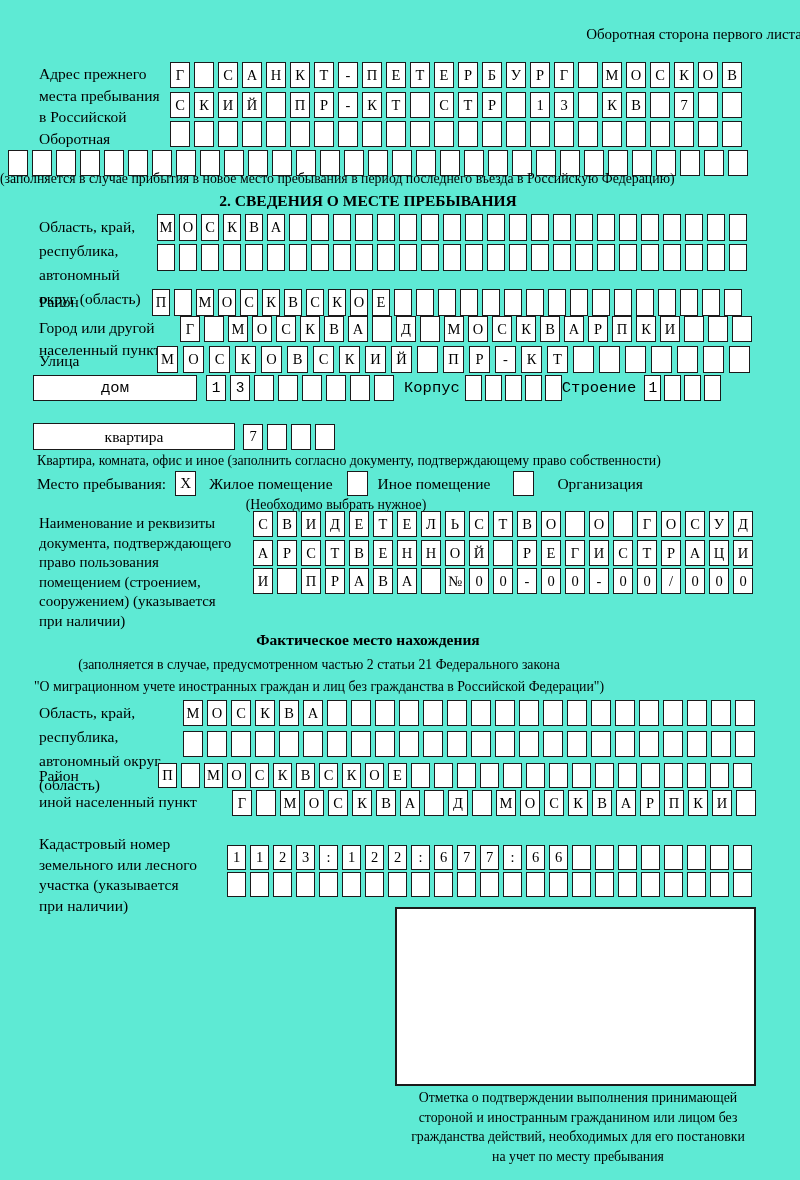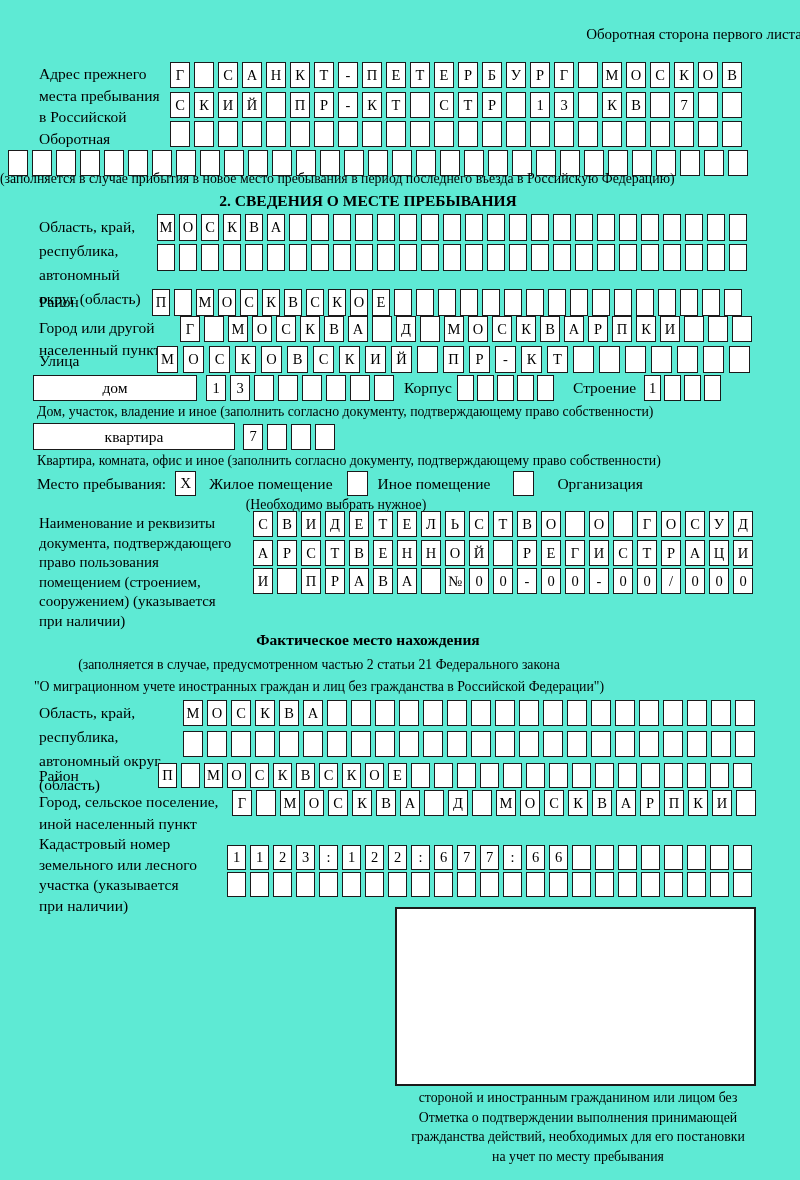--- a/index.html
+++ b/index.html
@@ -313,49 +313,48 @@
       <span class="cell">Т</span>
       <span class="cell"></span>
       <span class="cell"></span>
       <span class="cell"></span>
       <span class="cell"></span>
       <span class="cell"></span>
       <span class="cell"></span>
       <span class="cell"></span>
     </div>
 
-  <div class="inline-row" style="left:33px;top:375px;">
+  <div class="inline-row" style="left:33px;top:375px;font-family:Liberation Mono, monospace;">
     <div class="wbox" style="width:164px;height:26px;">дом</div>
     <div class="cells-inline" style="margin-left:9px;">
         <span class="cell">1</span>
         <span class="cell">3</span>
         <span class="cell"></span>
         <span class="cell"></span>
         <span class="cell"></span>
         <span class="cell"></span>
         <span class="cell"></span>
         <span class="cell"></span>
       </div>
     <div class="ilabel" style="margin-left:10px;">Корпус</div>
     <div class="cells-inline cw17 g3" style="margin-left:5px;">
         <span class="cell"></span>
         <span class="cell"></span>
         <span class="cell"></span>
         <span class="cell"></span>
         <span class="cell"></span>
       </div>
-    <div class="ilabel" style="margin-left:19px;">Строение</div>
+    <div class="ilabel" style="">Строение</div>
     <div class="cells-inline cw17 g3" style="margin-left:8px;">
         <span class="cell">1</span>
         <span class="cell"></span>
         <span class="cell"></span>
         <span class="cell"></span>
       </div>
   </div>
-  <div class="caption" style="left:37px;top:404px;">Дом, участок, владение и иное (заполнить согласно документу, подтверждающему право собственности)</div>
 
   <div class="inline-row" style="left:33px;top:423px;">
     <div class="wbox" style="width:202px;height:27px;">квартира</div>
     <div class="cells-inline" style="margin-left:8px;">
         <span class="cell">7</span>
         <span class="cell"></span>
         <span class="cell"></span>
         <span class="cell"></span>
       </div>
   </div>
@@ -537,21 +536,20 @@
       <span class="cell"></span>
       <span class="cell"></span>
       <span class="cell"></span>
       <span class="cell"></span>
       <span class="cell"></span>
       <span class="cell"></span>
       <span class="cell"></span>
     </div>
 
   <div class="lbl" style="left:39px;top:791px;line-height:22px;">
-    <div>Город, сельское поселение,</div>
     <div>иной населенный пункт</div>
   </div>
   <div class="cellrow" style="left:232px;top:790px;">
       <span class="cell">Г</span>
       <span class="cell"></span>
       <span class="cell">М</span>
       <span class="cell">О</span>
       <span class="cell">С</span>
       <span class="cell">К</span>
       <span class="cell">В</span>
@@ -624,19 +622,19 @@
       <span class="cell"></span>
       <span class="cell"></span>
       <span class="cell"></span>
       <span class="cell"></span>
       <span class="cell"></span>
       <span class="cell"></span>
     </div>
 
   <div class="stampbox" style="left:395px;top:907px;width:357px;height:175px;"></div>
   <div class="stampcap" style="left:390px;top:1088px;width:376px;">
+    <div>Отметка о подтверждении выполнения принимающей</div>
     <div>стороной и иностранным гражданином или лицом без</div>
-    <div>Отметка о подтверждении выполнения принимающей</div>
     <div>гражданства действий, необходимых для его постановки</div>
     <div>на учет по месту пребывания</div>
   </div>
 
 </div>
 
 </body></html>

